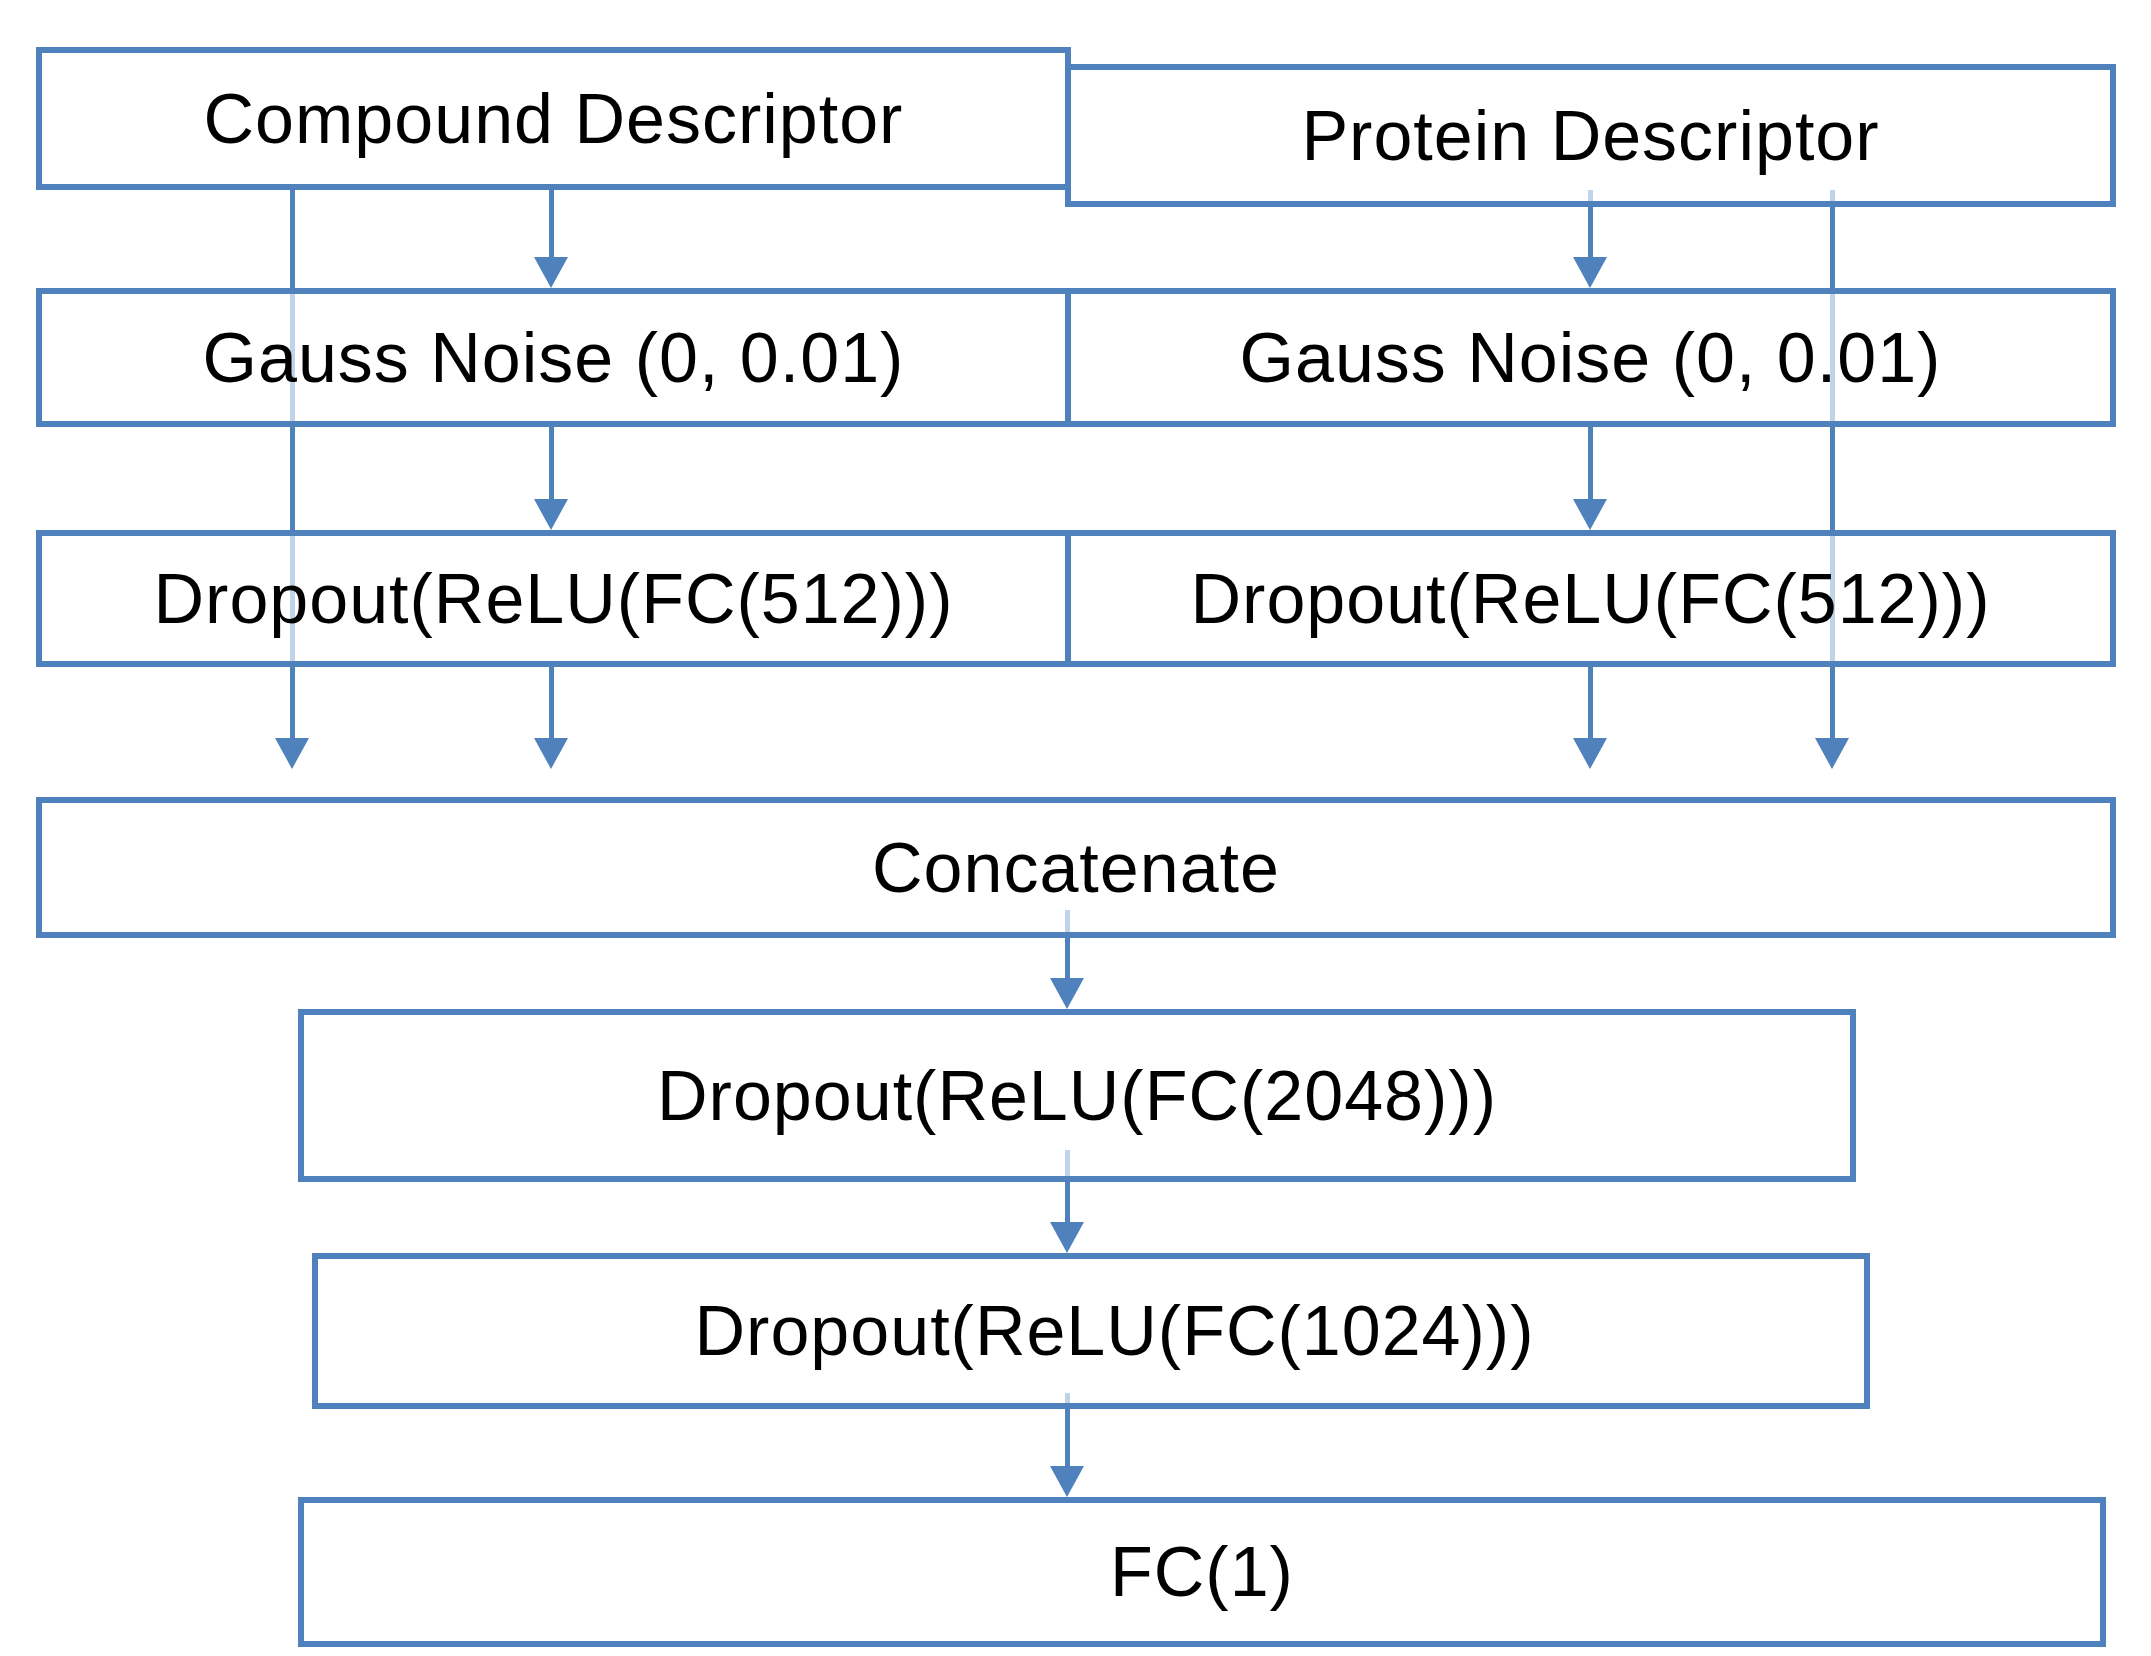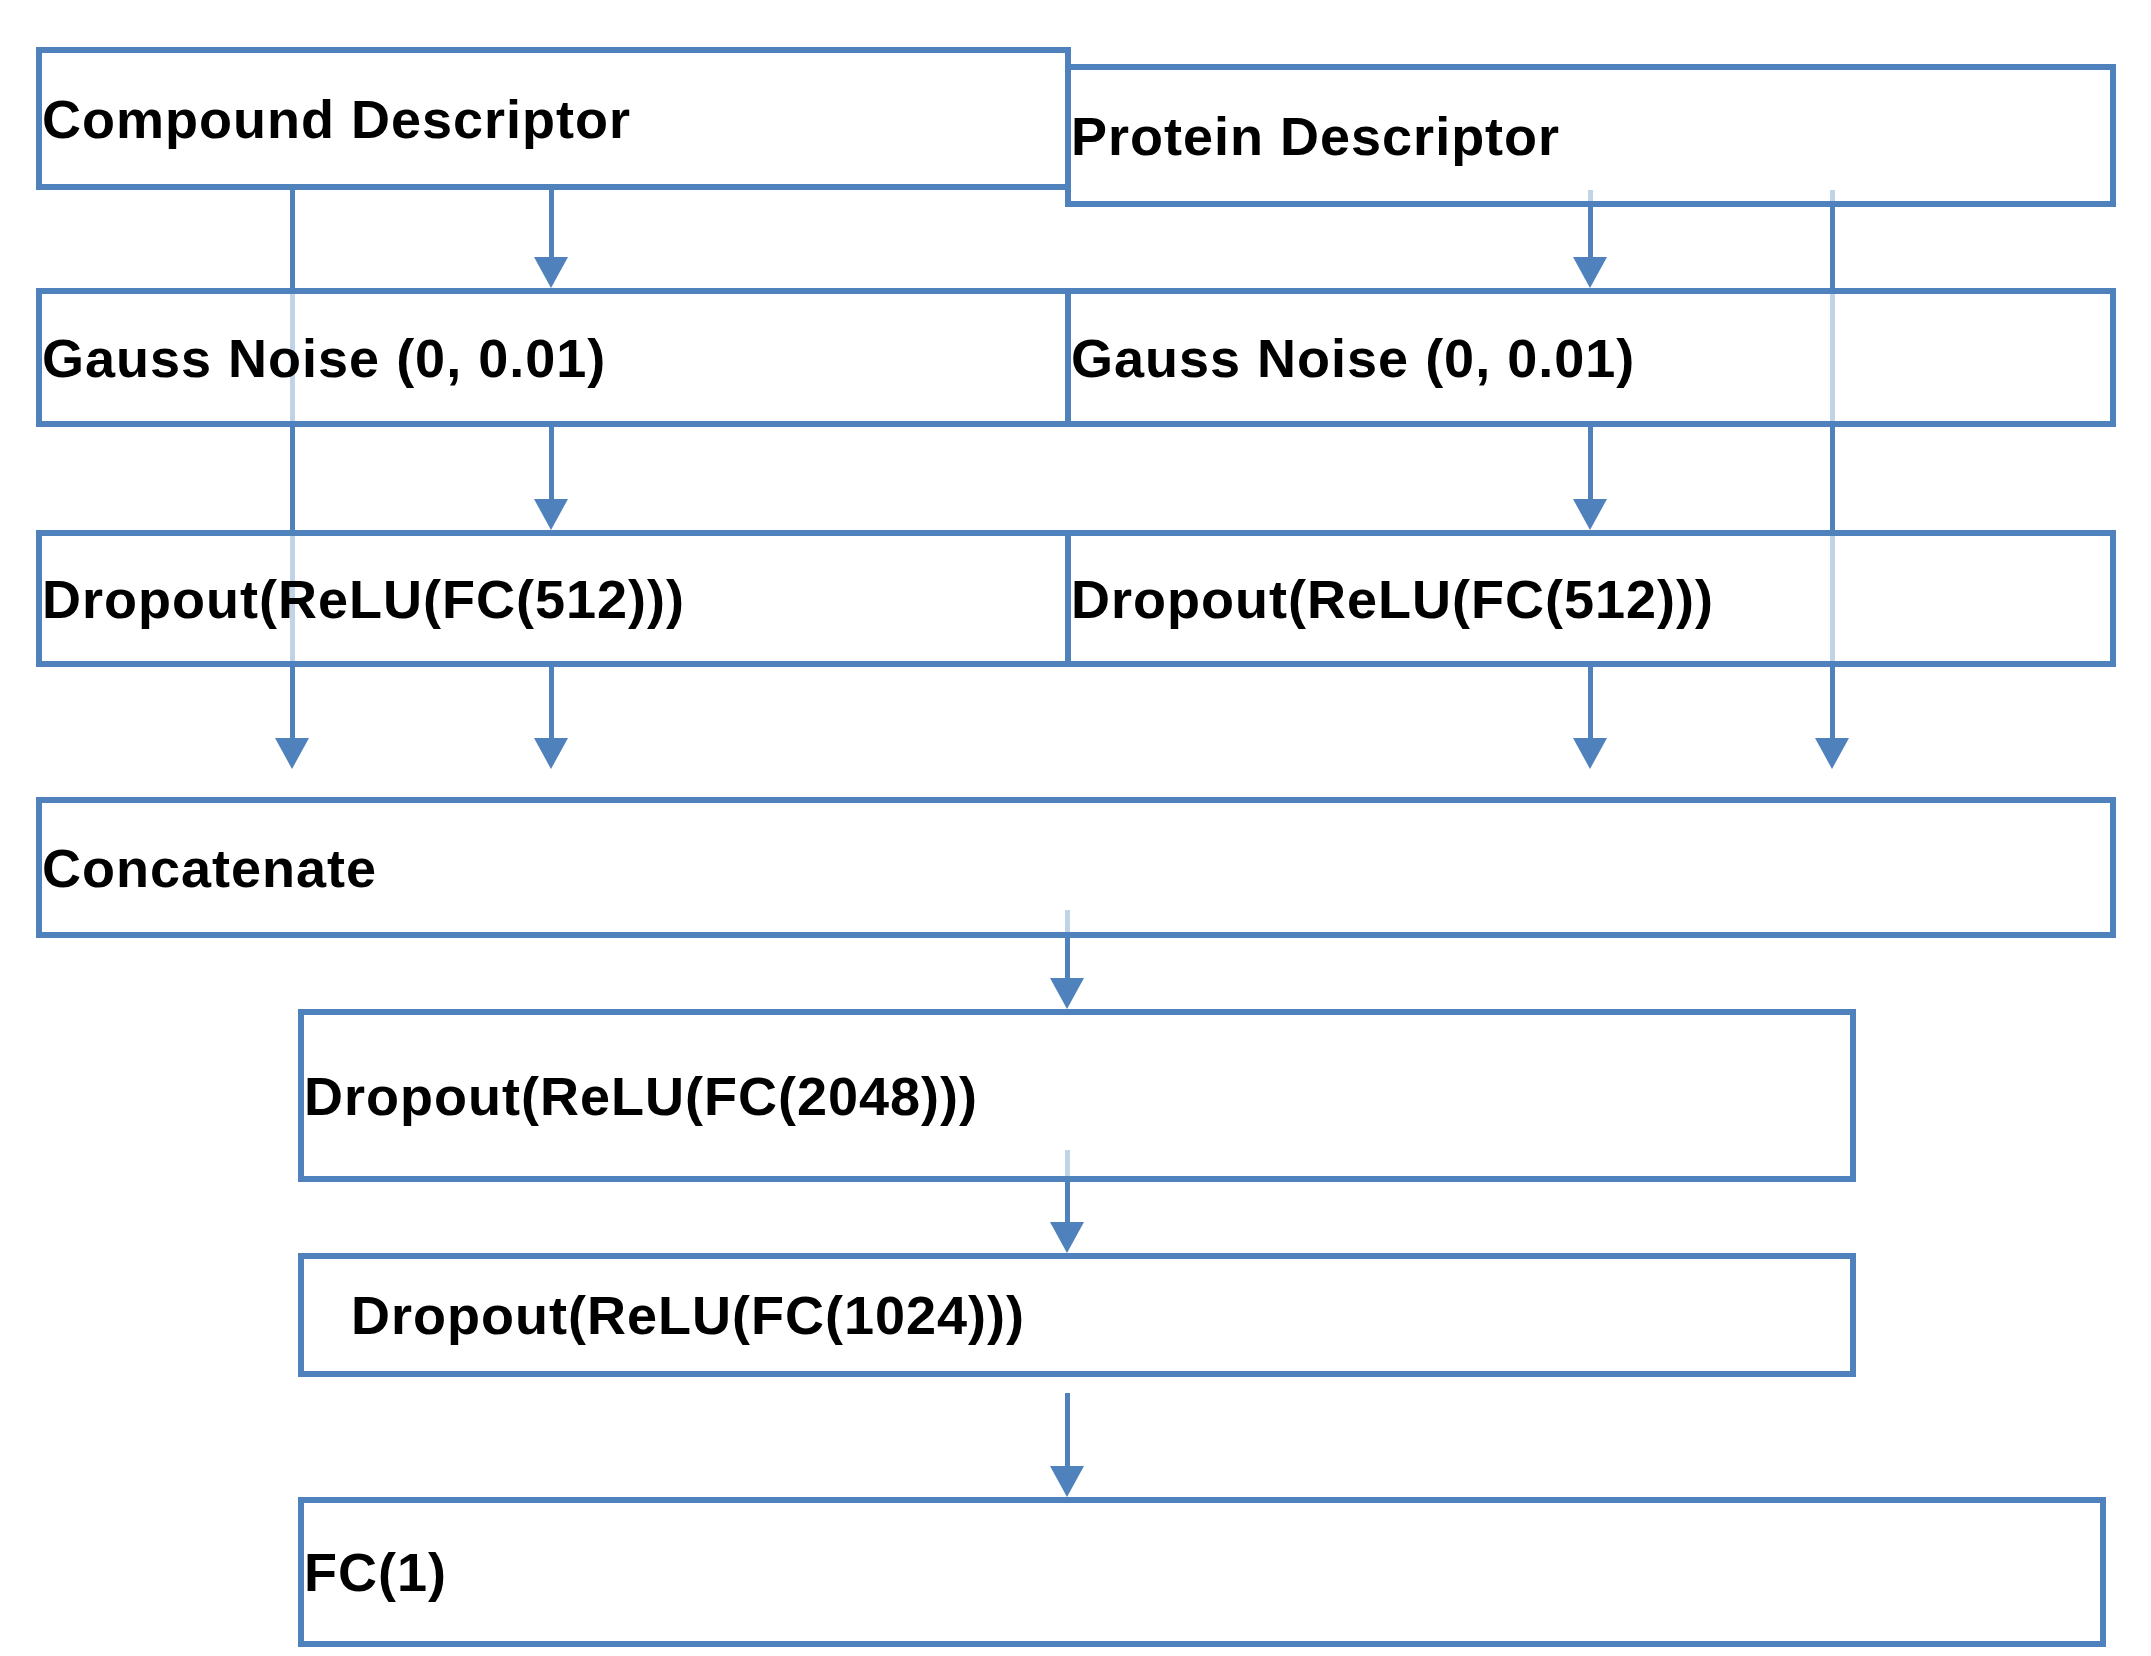--- a/index.html
+++ b/index.html
@@ -16,23 +16,23 @@
     overflow:hidden;
     font-family:"Liberation Sans", sans-serif;
   }
   .box{
     position:absolute;
     box-sizing:border-box;
     border:6px solid var(--accent);
     background:rgba(255,255,255,0.65);
     display:flex;
     align-items:center;
-    justify-content:flex-start;
-    font-size:54px;
-    font-weight:700;
+    justify-content:center;
+    font-size:70px;
+    font-weight:400;
     letter-spacing:1px;
     color:var(--text);
     z-index:2;
     white-space:nowrap;
   }
   .stem{
     position:absolute;
     width:5px;
     background:var(--accent);
     z-index:1;
@@ -51,21 +51,21 @@
   
   #box-gauss-left    {left:36px;   top:288px;  width:1035px; height:139px;}
   #box-gauss-right   {left:1065px; top:288px;  width:1051px; height:139px;}
   
   #box-drop512-left  {left:36px;   top:530px;  width:1035px; height:137px;}
   #box-drop512-right {left:1065px; top:530px;  width:1051px; height:137px;}
   
   #box-concatenate   {left:36px;   top:797px;  width:2080px; height:141px;}
   
   #box-drop2048      {left:298px;  top:1009px; width:1558px; height:173px;}
-  #box-drop1024      {left:298px;  top:1253px; width:1558px; height:124px;padding-left:47px;}
+  #box-drop1024      {left:312px;  top:1253px; width:1558px; height:156px;padding-left:47px;}
   #box-fc1           {left:298px;  top:1497px; width:1808px; height:150px;}
 
   
   #stem-l1{left:549px;  top:190px;  height:68px;}
   #head-l1{left:534px;  top:257px;}
   #stem-l2{left:549px;  top:427px;  height:73px;}
   #head-l2{left:534px;  top:499px;}
   #stem-l3{left:549px;  top:667px;  height:72px;}
   #head-l3{left:534px;  top:738px;}
   

